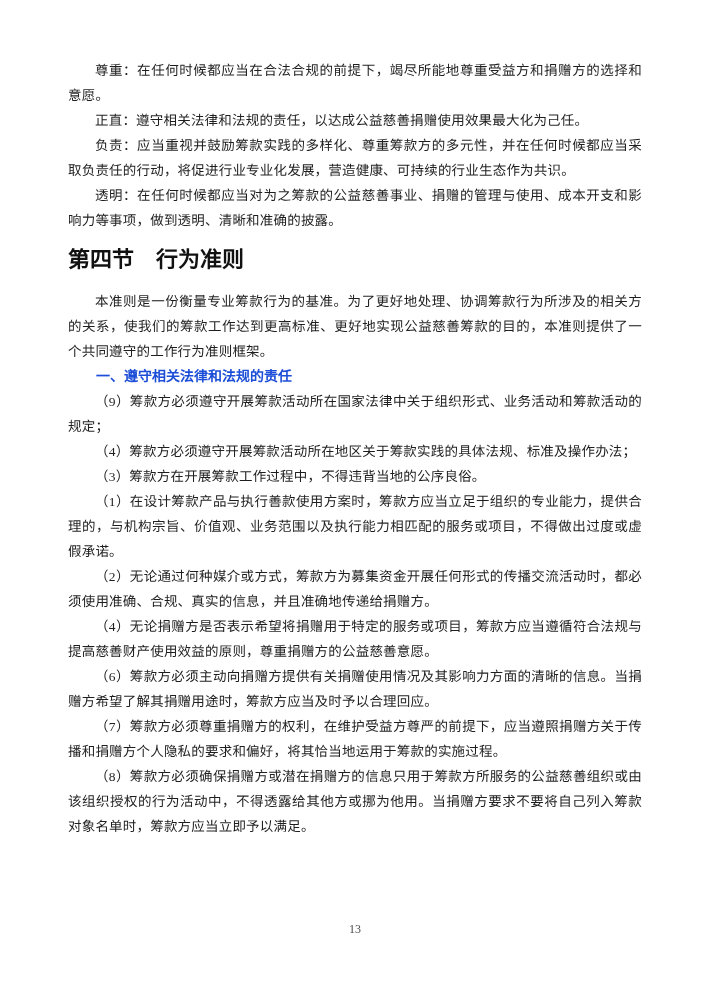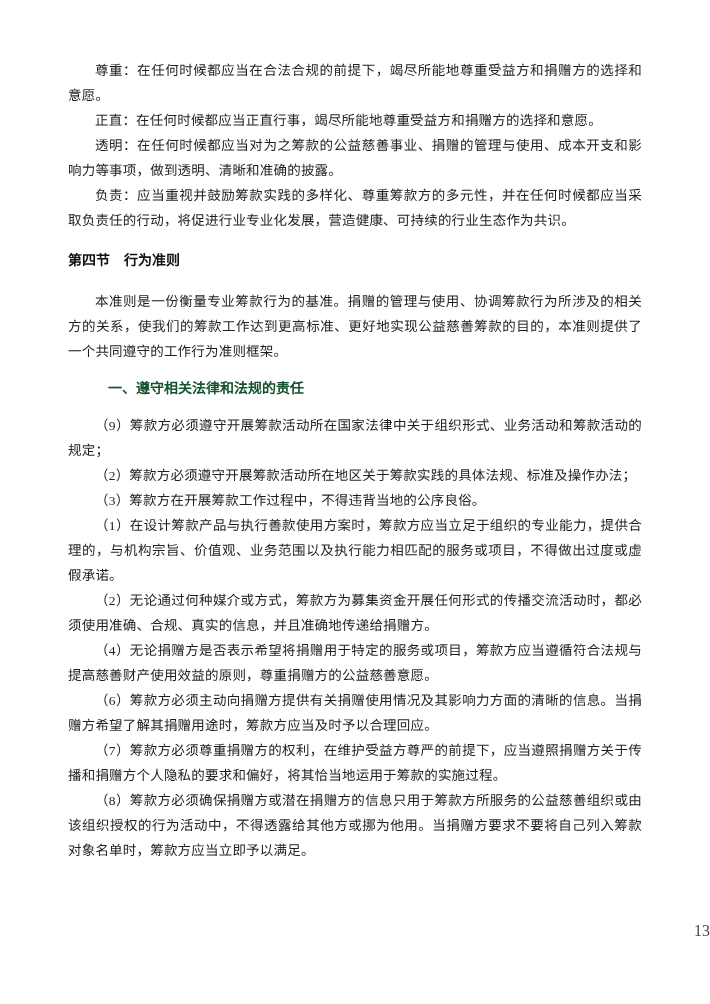--- a/index.html
+++ b/index.html
@@ -25,67 +25,67 @@
     margin: 0;
     font-size: 13.5px;
     line-height: 25px;
     text-indent: 2em;
     text-align: justify;
     letter-spacing: 0.2px;
   }
   .section-heading {
     margin: 14px 0 16px 0;
     font-family: "Liberation Sans", "DejaVu Sans", sans-serif;
-    font-size: 14px;
+    font-size: 22px;
     font-weight: bold;
     color: #111111;
     line-height: 26px;
     text-indent: 0;
   }
   .subsection-title {
-    margin: 12px;
+    margin: 0;
     font-family: "Liberation Sans", "DejaVu Sans", sans-serif;
     font-size: 14px;
     font-weight: bold;
-    color: #14532d;
+    color: #1d4ed8;
     line-height: 25px;
     text-indent: 2em;
   }
   .subsection-title.spaced-before {
     margin-top: 22px;
   }
   .page-footer {
     position: absolute;
     left: 0;
     right: 0;
     top: 922px;
-    text-align: right;
-    font-size: 16px;
+    text-align: center;
+    font-size: 12px;
     color: #4a4a4a;
     font-family: "Liberation Serif", "DejaVu Serif", serif;
   }
 </style>
 </head>
 <body>
 
 <div class="page">
   <div class="content">
 
     <p class="para">尊重：在任何时候都应当在合法合规的前提下，竭尽所能地尊重受益方和捐赠方的选择和意愿。</p>
-    <p class="para">正直：在任何时候都应当正直行事，竭尽所能地尊重受益方和捐赠方的选择和意愿。</p>
+    <p class="para">正直：遵守相关法律和法规的责任，以达成公益慈善捐赠使用效果最大化为己任。</p>
+    <p class="para">负责：应当重视并鼓励筹款实践的多样化、尊重筹款方的多元性，并在任何时候都应当采取负责任的行动，将促进行业专业化发展，营造健康、可持续的行业生态作为共识。</p>
     <p class="para">透明：在任何时候都应当对为之筹款的公益慈善事业、捐赠的管理与使用、成本开支和影响力等事项，做到透明、清晰和准确的披露。</p>
-    <p class="para">负责：应当重视并鼓励筹款实践的多样化、尊重筹款方的多元性，并在任何时候都应当采取负责任的行动，将促进行业专业化发展，营造健康、可持续的行业生态作为共识。</p>
 
     <h2 class="section-heading">第四节　行为准则</h2>
 
-    <p class="para">本准则是一份衡量专业筹款行为的基准。捐赠的管理与使用、协调筹款行为所涉及的相关方的关系，使我们的筹款工作达到更高标准、更好地实现公益慈善筹款的目的，本准则提供了一个共同遵守的工作行为准则框架。</p>
+    <p class="para">本准则是一份衡量专业筹款行为的基准。为了更好地处理、协调筹款行为所涉及的相关方的关系，使我们的筹款工作达到更高标准、更好地实现公益慈善筹款的目的，本准则提供了一个共同遵守的工作行为准则框架。</p>
 
     <h3 class="subsection-title">一、遵守相关法律和法规的责任</h3>
     <p class="para">（9）筹款方必须遵守开展筹款活动所在国家法律中关于组织形式、业务活动和筹款活动的规定；</p>
-    <p class="para">（2）筹款方必须遵守开展筹款活动所在地区关于筹款实践的具体法规、标准及操作办法；</p>
+    <p class="para">（4）筹款方必须遵守开展筹款活动所在地区关于筹款实践的具体法规、标准及操作办法；</p>
     <p class="para">（3）筹款方在开展筹款工作过程中，不得违背当地的公序良俗。</p>
 
     <p class="para">（1）在设计筹款产品与执行善款使用方案时，筹款方应当立足于组织的专业能力，提供合理的，与机构宗旨、价值观、业务范围以及执行能力相匹配的服务或项目，不得做出过度或虚假承诺。</p>
     <p class="para">（2）无论通过何种媒介或方式，筹款方为募集资金开展任何形式的传播交流活动时，都必须使用准确、合规、真实的信息，并且准确地传递给捐赠方。</p>
     <p class="para">（4）无论捐赠方是否表示希望将捐赠用于特定的服务或项目，筹款方应当遵循符合法规与提高慈善财产使用效益的原则，尊重捐赠方的公益慈善意愿。</p>
     <p class="para">（6）筹款方必须主动向捐赠方提供有关捐赠使用情况及其影响力方面的清晰的信息。当捐赠方希望了解其捐赠用途时，筹款方应当及时予以合理回应。</p>
     <p class="para">（7）筹款方必须尊重捐赠方的权利，在维护受益方尊严的前提下，应当遵照捐赠方关于传播和捐赠方个人隐私的要求和偏好，将其恰当地运用于筹款的实施过程。</p>
     <p class="para">（8）筹款方必须确保捐赠方或潜在捐赠方的信息只用于筹款方所服务的公益慈善组织或由该组织授权的行为活动中，不得透露给其他方或挪为他用。当捐赠方要求不要将自己列入筹款对象名单时，筹款方应当立即予以满足。</p>
 
   </div>

